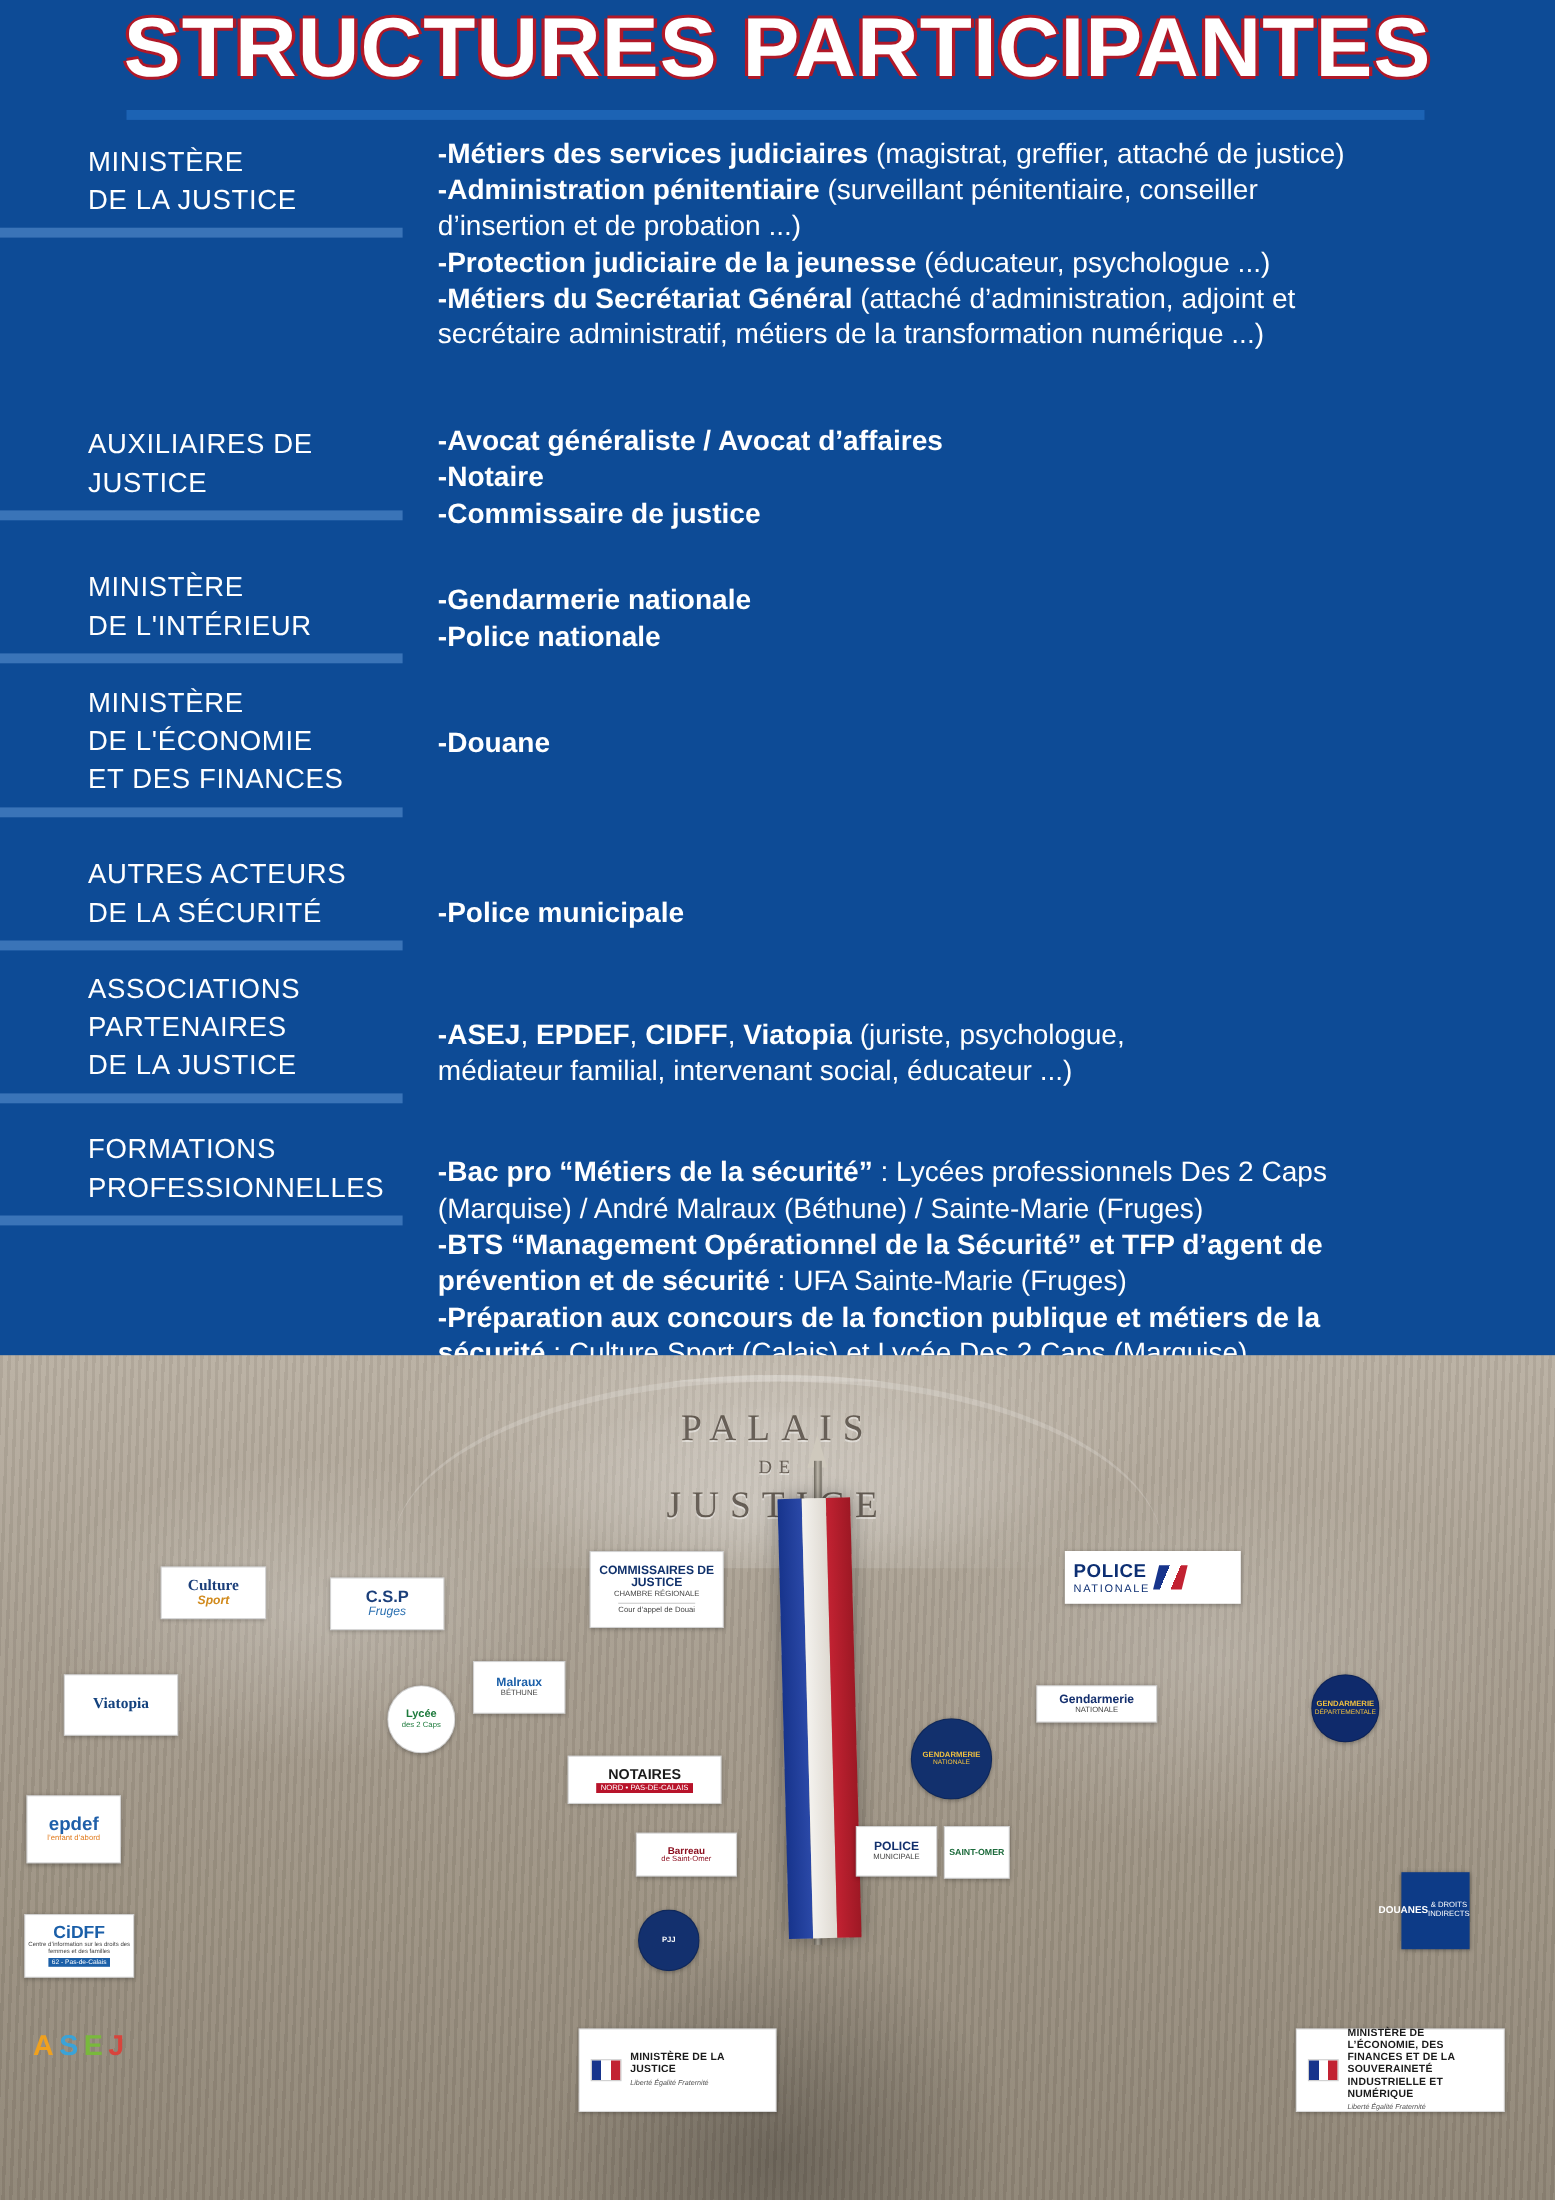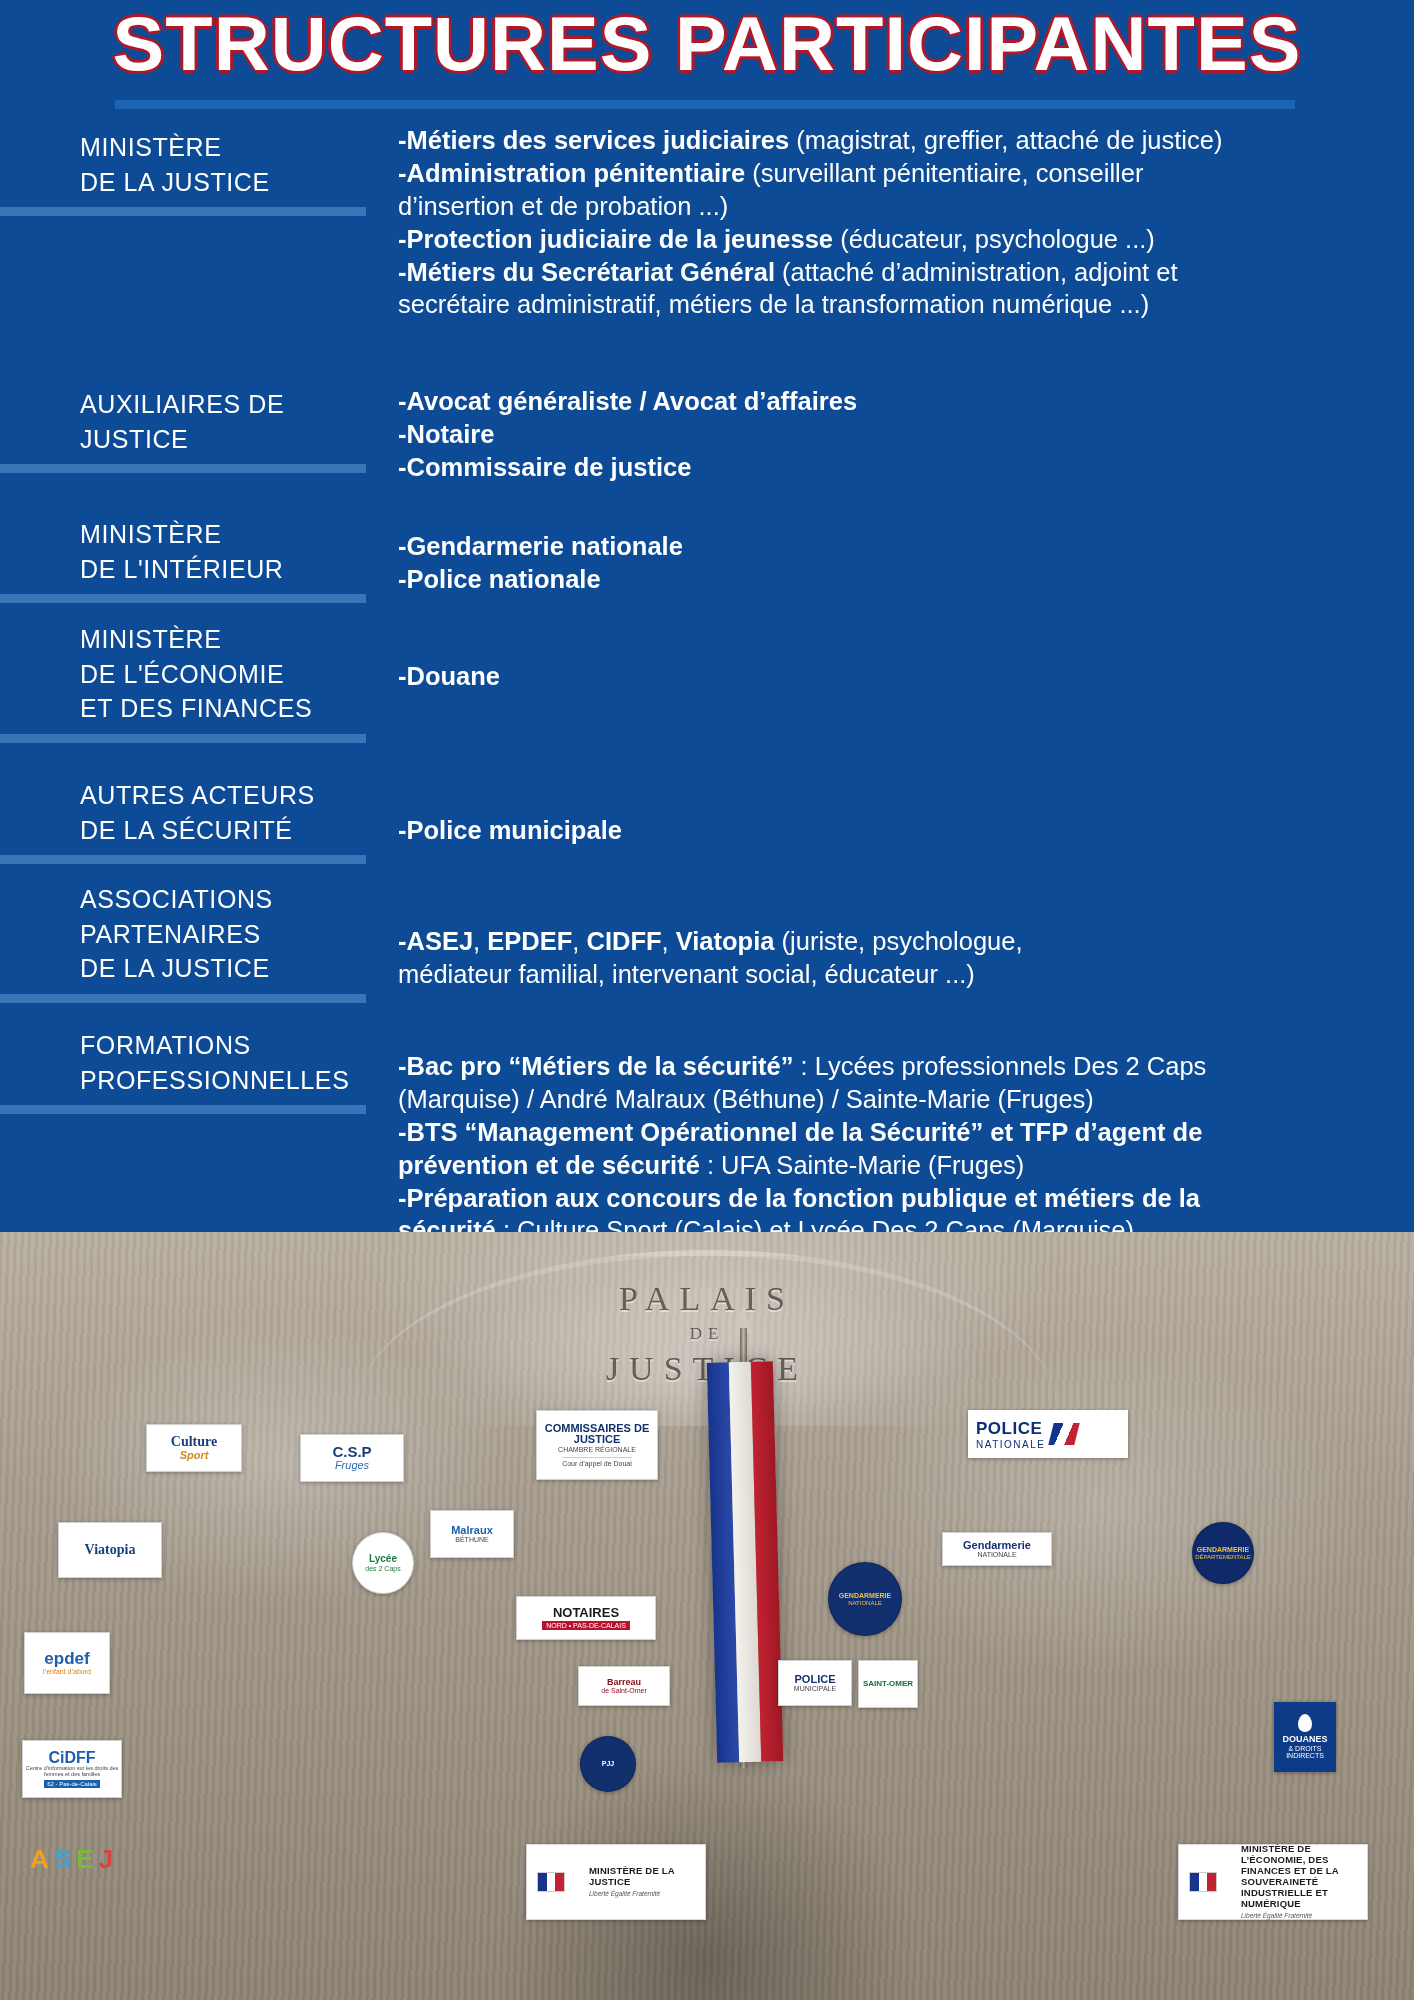--- a/index.html
+++ b/index.html
@@ -204,21 +204,21 @@
   .logo .sub { font-weight: normal; font-size: 7px; color: #444; }
   .logo.round { border-radius: 50%; }
 
   .minlogo {
     position: absolute;
     background: #ffffff;
     border: 1px solid rgba(0,0,0,.15);
     box-shadow: 0 1px 4px rgba(0,0,0,.3);
     display: flex;
     align-items: center;
-    gap: 24px;
+    gap: 8px;
     padding: 8px 10px;
     box-sizing: border-box;
   }
   .minflag {
     width: 26px; height: 18px; flex: 0 0 auto;
     background: linear-gradient(90deg,#17348c 0 33.33%, #ffffff 33.33% 66.66%, #c22232 66.66% 100%);
     border: 1px solid #ccc;
   }
   .mintext { text-align: left; color: #1b1b1b; }
   .mintext .t1 { font-size: 9.5px; font-weight: bold; letter-spacing: .2px; line-height: 1.15; }
@@ -240,23 +240,23 @@
     width: 26px; height: 22px;
     background: linear-gradient(100deg,#17348c 0 33%, #ffffff 33% 66%, #c22232 66% 100%);
     transform: skewX(-14deg);
   }
 
   .douane {
     position: absolute;
     background: #0d3b87;
     color: #fff;
     display: flex;
-    flex-direction: column;
+    flex-direction: row;
     align-items: center;
-    justify-content: center;
+    justify-content: flex-end;
     font-size: 9px;
     font-weight: bold;
     line-height: 1.1;
     box-shadow: 0 1px 4px rgba(0,0,0,.35);
     text-align: center;
     box-sizing: border-box;
   }
   .flame {
     width: 14px; height: 18px;
     background: #fff;

